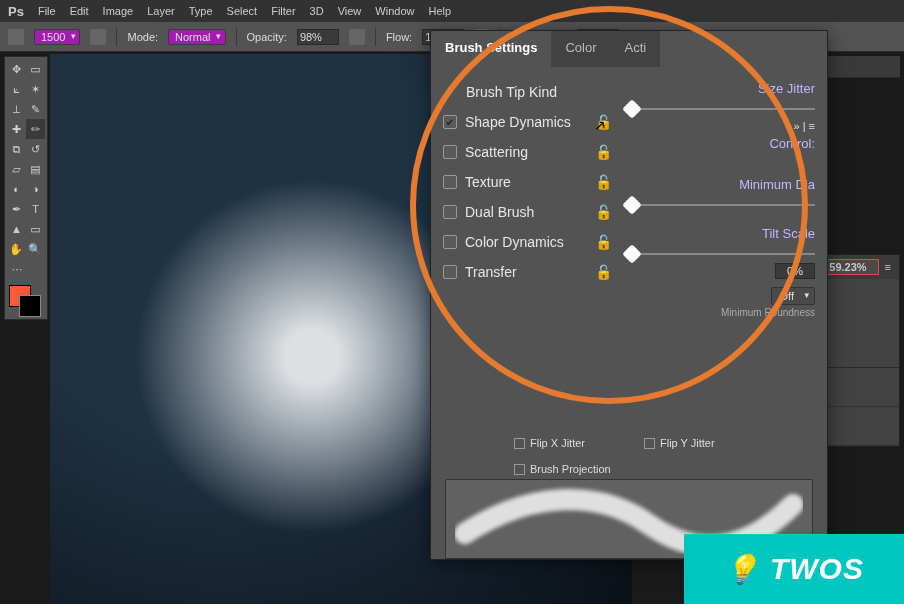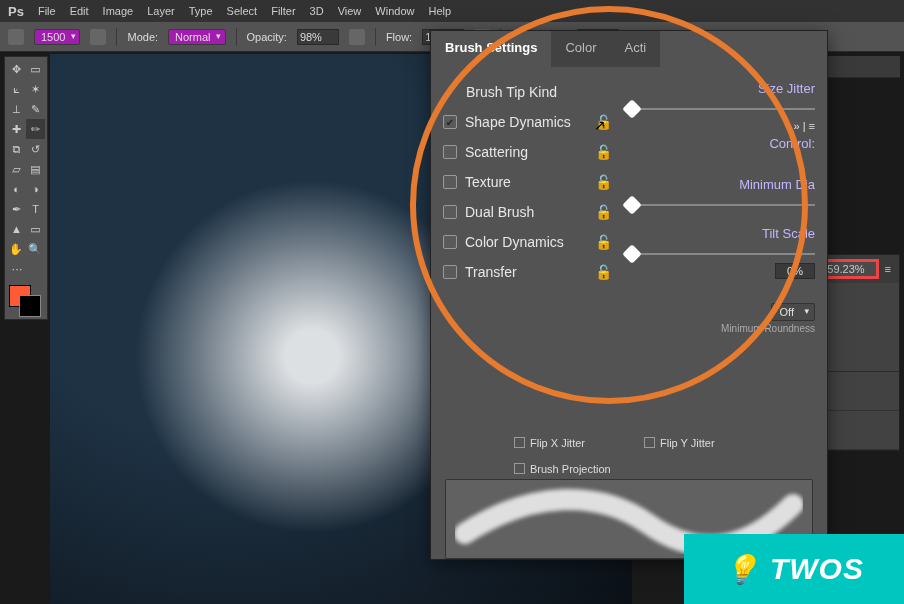--- a/index.html
+++ b/index.html
@@ -55,35 +55,35 @@
 .bp-left .rowi.tip { padding-left:27px; }
 .bp-left .rowi.cursorrow { position:relative; }
 .bp-left .rowi.cursorrow::after { content:"↖"; position:absolute; left:155px; top:10px; color:#000; font-size:14px; transform:scaleX(-1); }
 .bp-right { flex:1; padding:10px 12px 0 4px; }
 .bp-right .lbl { font-size:13px; color:#c4b5fd; margin-top:4px; text-align:right; }
 .bp-right .slider { position:relative; height:14px; margin-top:6px; }
 .bp-right .slider .track { position:absolute; left:0; right:0; top:6px; height:2px; background:#888; }
 .bp-right .slider .thumb { position:absolute; top:0; width:14px; height:14px; background:#fff; border-radius:3px; transform:rotate(45deg); }
 .bp-right .valbox { text-align:right; margin-top:2px; }
 .bp-right .valtxt { display:inline-block; min-width:40px; background:#3a3a3a; border:1px solid #2a2a2a; padding:1px 6px; font-size:11px; text-align:center; }
-.bp-right .controlrow { display:flex; align-items:flex-end; gap:8px; margin-top:24px; justify-content:flex-end; }
+.bp-right .controlrow { display:flex; align-items:flex-end; gap:8px; margin-top:8px; justify-content:flex-end; }
 .bp-right .controlrow .dd { background:#4a4a4a; border:1px solid #333; padding:2px 20px 2px 8px; border-radius:2px; position:relative; font-size:11px; }
 .bp-right .controlrow .dd::after { content:"▾"; position:absolute; right:5px; font-size:9px; }
 .bp-bottom { padding:4px 14px; }
 .bp-bottom .flips { display:flex; gap:30px; font-size:11px; color:#ddd; margin:4px 0 4px 40px; }
-.bp-bottom .flips .cb2 { display:flex; align-items:flex-start; gap:5px;padding-left:29px; }
+.bp-bottom .flips .cb2 { display:flex; align-items:flex-end; gap:5px;padding-left:29px; }
 .bp-bottom .flips .box { width:11px; height:11px; border:1px solid #999; }
 .bp-bottom .preview { height:80px; background:#616161; border:1px solid #333; border-radius:2px; display:flex; align-items:center; justify-content:center; }
 .bp-bottom .preview svg { width:95%; height:70px; }
 .bp-bottom .expand { text-align:right; margin-top:4px; color:#ccc; font-size:12px; }
 
 
 .layerspanel { position:absolute; right:4px; top:254px; width:244px; background:#424242; color:#ccc; font-size:11px; border:1px solid #222; }
 .layerspanel .hdr { display:flex; align-items:center; padding:4px 8px; background:#3a3a3a; }
-.layerspanel .zoom { background:#4a4a4a; border:3px solid #ef4444; padding:1px 11px; margin-left:auto; }
+.layerspanel .zoom { background:#4a4a4a; border:1px solid #ef4444; padding:1px 11px; margin-left:auto;font-weight:bold; }
 .layerspanel .tabs { display:flex; padding:2px 4px; }
 .layerspanel .tabs .t { padding:4px 8px; background:#535353; }
 .layerspanel .kind { display:flex; align-items:center; gap:4px; padding:4px 6px; }
 .layerspanel .kind .ki { width:16px; height:16px; background:#4a4a4a; border:1px solid #2a2a2a; }
 .layerspanel .opts { display:flex; align-items:center; gap:6px; padding:2px 6px; }
 .layerspanel .opts .dd { background:#4a4a4a; border:1px solid #2a2a2a; padding:1px 14px 1px 6px; border-radius:2px; position:relative; }
 .layerspanel .opts .dd::after{content:"▾"; position:absolute; right:4px; font-size:9px;}
 .layerspanel .lock { display:flex; align-items:center; gap:4px; padding:2px 6px; border-bottom:1px solid #2a2a2a; }
 .layerspanel .lock .li { width:16px; height:16px; background:#4a4a4a; border:1px solid #2a2a2a; }
 .layerspanel .layer { display:flex; align-items:center; padding:4px 6px; gap:6px; border-bottom:1px solid #333; }

